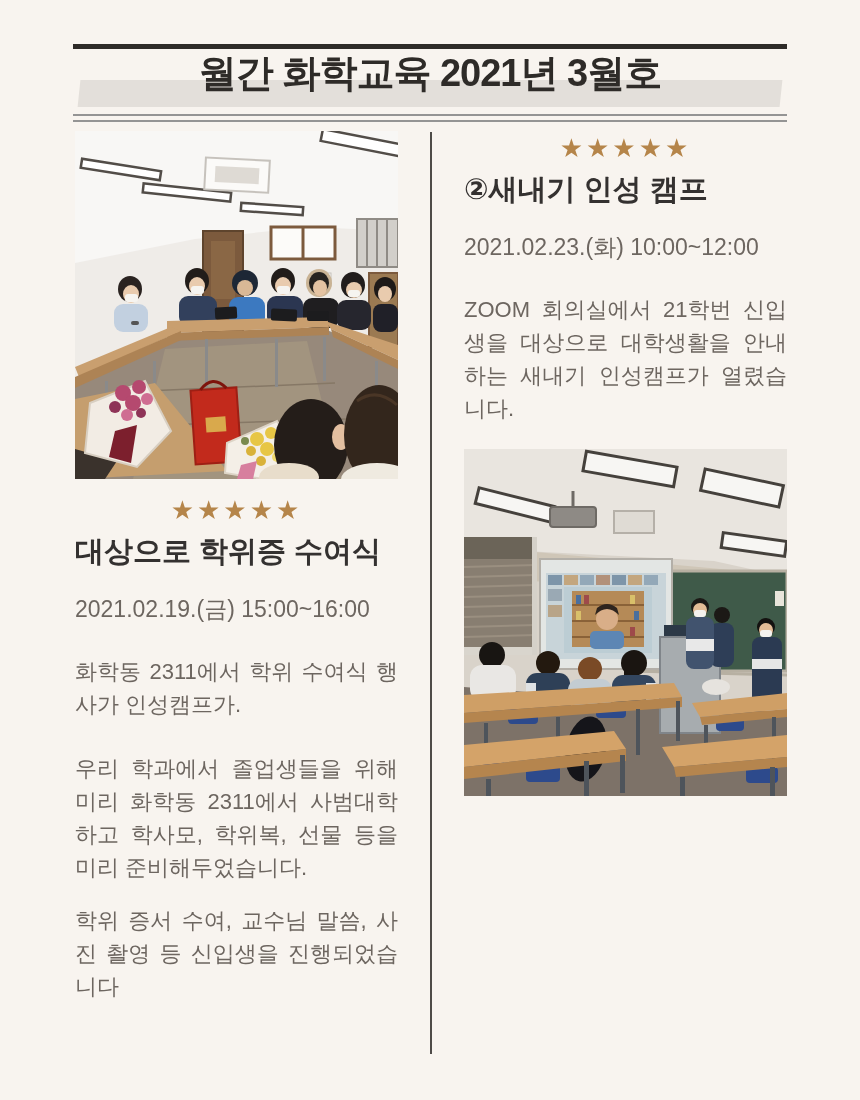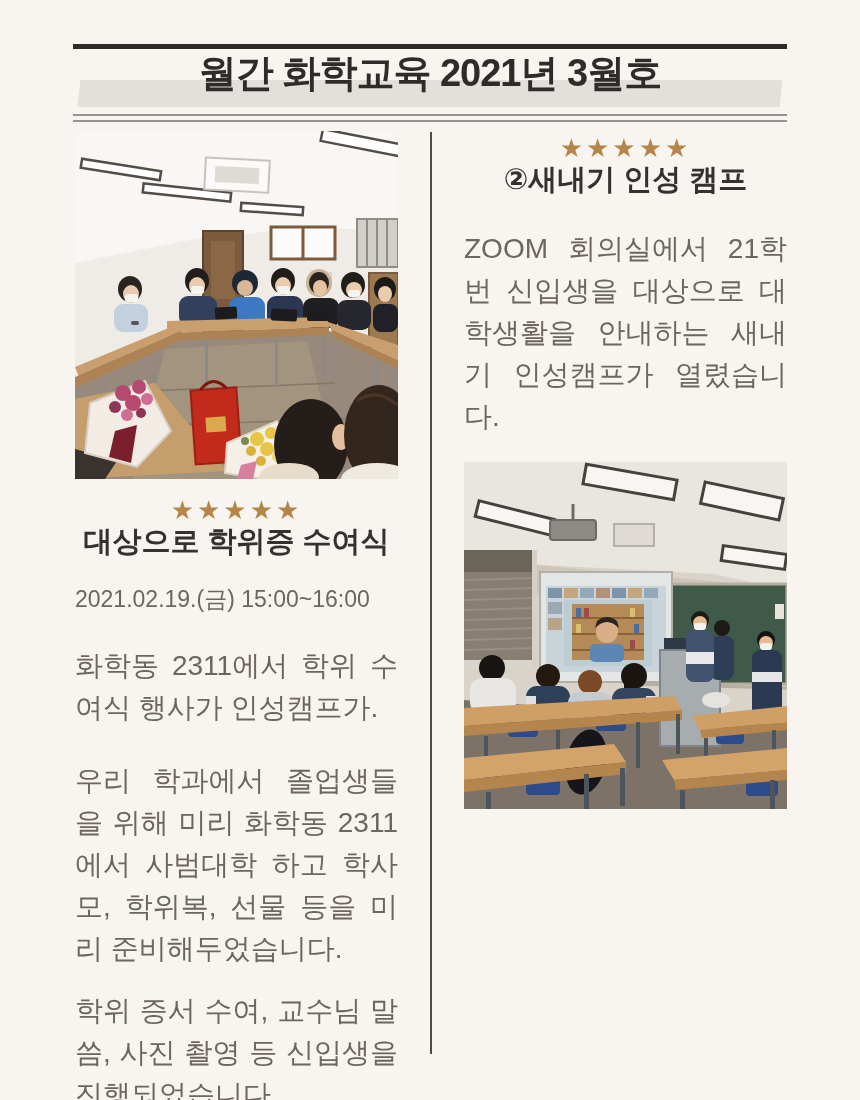--- a/index.html
+++ b/index.html
@@ -17,24 +17,24 @@
   
   .divider{position:absolute;left:430px;top:132px;width:2px;height:922px;background:#4e4b48;}
   
   .col{position:absolute;top:131px;width:323px;}
   .col-left{left:75px;}
   .col-right{left:464px;}
   .photo{display:block;width:323px;}
   .stars{text-align:center;color:#b5854a;font-size:26px;letter-spacing:3px;line-height:1;}
   .col-left .stars{margin-top:18px;}
   .col-right .stars{margin-top:4px;}
-  .art-title{text-align:center;font-size:29px;font-weight:bold;color:#343130;
-        margin-top:0;line-height:1.25;}
+  .art-title{text-align:left;font-size:29px;font-weight:bold;color:#343130;
+        margin-top:10px;line-height:1.25;}
   .art-date{font-size:23px;color:#6d6660;margin-top:27px;line-height:1.2;}
-  .art-p{font-size:28px;color:#6d6660;line-height:1.5;text-align:justify;margin-top:31px;}
+  .art-p{font-size:22px;color:#6d6660;line-height:1.5;text-align:justify;margin-top:31px;}
   .art-p.tight{margin-top:20px;}
   .col-right .photo{margin-top:24px;}
 </style>
 </head>
 <body>
 
 <div class="page">
 
   <div class="masthead">
     <div class="rule-top"></div>
@@ -194,20 +194,21 @@
     <div class="art-title">대상으로 학위증 수여식</div>
     <div class="art-date">2021.02.19.(금) 15:00~16:00</div>
     <div class="art-p">화학동 2311에서 학위 수여식 행사가 인성캠프가.</div>
     <div class="art-p">우리 학과에서 졸업생들을 위해 미리 화학동 2311에서 사범대학 하고 학사모, 학위복, 선물 등을 미리 준비해두었습니다.</div>
     <div class="art-p tight">학위 증서 수여, 교수님 말씀, 사진 촬영 등 신입생을 진행되었습니다</div>
   </div>
 
   <div class="col col-right">
     <div class="stars">★★★★★</div>
     <div class="art-title">②새내기 인성 캠프</div>
+    <div class="art-date">2021.02.23.(화) 10:00~12:00</div>
     <div class="art-p">ZOOM 회의실에서 21학번 신입생을 대상으로 대학생활을 안내하는 새내기 인성캠프가 열렸습니다.</div>
 
     <svg class="photo" viewBox="0 0 323 347" width="323" height="347">
       <rect width="323" height="347" fill="#d9d3ca"></rect>
       <g>
         <polygon points="0,0 323,0 323,128 250,112 60,102 0,88" fill="#e9e5df"></polygon>
         <g fill="#f7f6f3" stroke="#45413c" stroke-width="3">
           <rect x="12" y="48" width="78" height="16" transform="rotate(14 51 56)"></rect>
           <rect x="120" y="10" width="92" height="20" transform="rotate(10 166 20)"></rect>
           <rect x="238" y="28" width="80" height="22" transform="rotate(12 278 39)"></rect>

